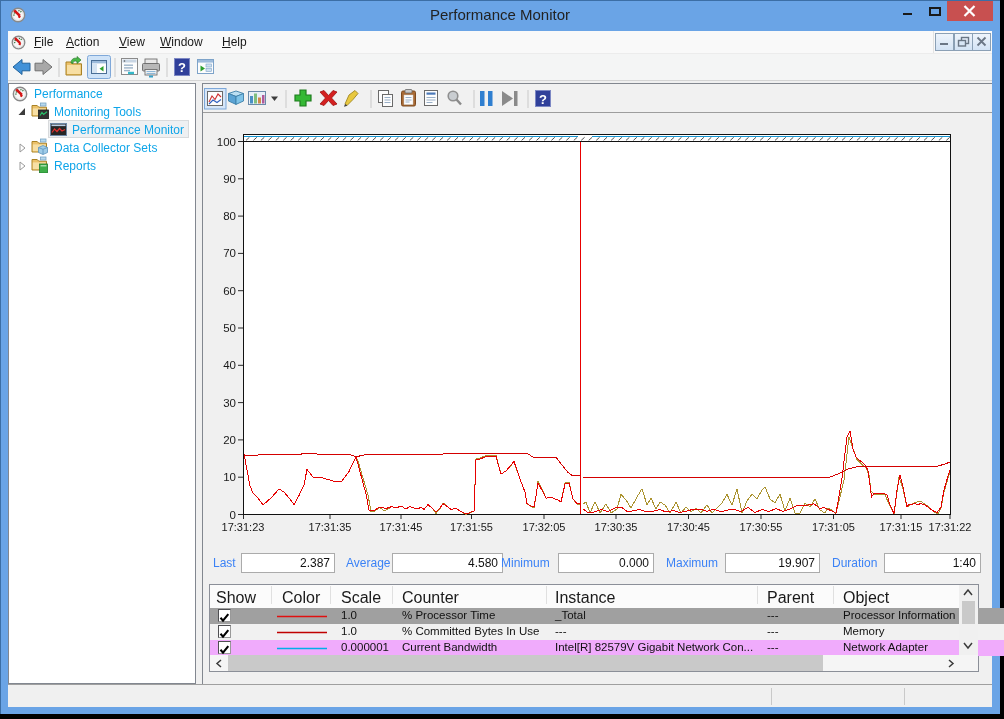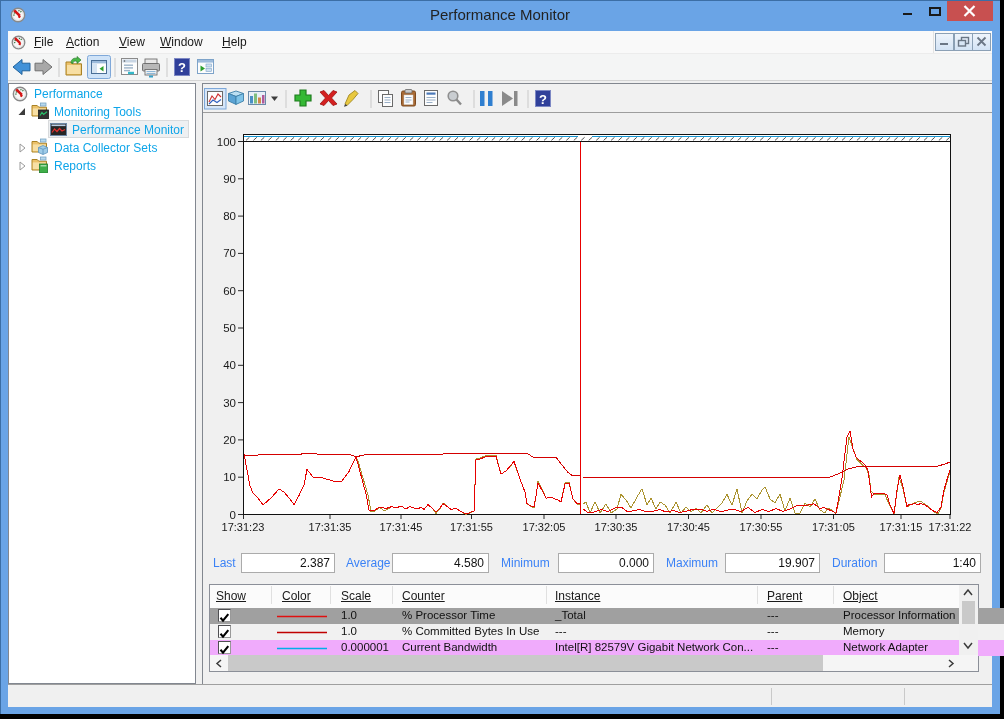--- a/index.html
+++ b/index.html
@@ -19,21 +19,21 @@
 .mmcbtn { top:33px; width:19px; height:18px; background:linear-gradient(#eef4fb,#d3e3f5); border:1px solid #8ba0b5; color:#5f6a75; }
 #treepanel { left:8px; top:83px; width:188px; height:601px; background:#fff; border:1px solid #828790; }
 #rightpanel { left:202px; top:83px; width:790px; height:601px; background:#f0f0f0; border-top:1px solid #82878f; border-left:1px solid #82878f; }
 #ptoolbar { left:203px; top:84px; width:789px; height:29px; background:#f1f1f1; border-bottom:1px solid #9d9d9d; }
 #statusbar { left:8px; top:684px; width:984px; height:23px; background:#f0f0f0; border-top:1px solid #9f9f9f; }
 .sbdiv { top:688px; width:1px; height:17px; background:#c9c9c9; }
 .treetext { font-size:12px; color:#0ea5e9; }
 .statlabel { top:556px; font-size:12px; color:#3b82f6; }
 .statbox { top:553px; height:20px; background:#fff; border:1px solid #ababab; font-size:12px; color:#111; text-align:right; padding:2px 4px 0 0; }
 #legend { left:209px; top:584px; width:770px; height:88px; background:#fbfbfb; border:1px solid #8b8f98; }
-.hdrtext { top:589px; font-size:12px; color:#1a1a1a;text-decoration:underline; }
+.hdrtext { top:589px; font-size:16px; color:#1a1a1a; }
 .hdrsep { top:586px; width:1px; height:18px; background:#e0e0e0; }
 .row { left:210px; width:884px; height:16px; }
 .rowtext { font-size:11.5px; color:#111; top:1px; position:absolute; white-space:nowrap; }
 .cbx { position:absolute; left:8px; top:1px; width:13px; height:13px; background:#fff; border:1px solid; border-color:#4f4f52 #999 #999 #4f4f52; }
 </style>
 </head>
 <body>
 <div id="win" class="abs"></div>
 <div id="titletext" class="abs">Performance Monitor</div>
 <div id="btnmin" class="abs"></div>
@@ -53,21 +53,21 @@
 <div id="treepanel" class="abs"></div>
 <div id="rightpanel" class="abs"></div>
 <div id="ptoolbar" class="abs"></div>
 <div id="statusbar" class="abs"></div>
 <div class="sbdiv abs" style="left:771px"></div>
 <div class="sbdiv abs" style="left:904px"></div>
 
 <div class="statlabel abs" style="left:213px">Last</div>
 <div class="statbox abs" style="left:241px; width:94px">2.387</div>
 <div class="statlabel abs" style="left:346px">Average</div>
-<div class="statbox abs" style="left:392px; width:97px">4.580</div>
+<div class="statbox abs" style="left:392px; width:111px">4.580</div>
 <div class="statlabel abs" style="left:501px">Minimum</div>
 <div class="statbox abs" style="left:558px; width:96px">0.000</div>
 <div class="statlabel abs" style="left:666px">Maximum</div>
 <div class="statbox abs" style="left:725px; width:95px">19.907</div>
 <div class="statlabel abs" style="left:832px">Duration</div>
 <div class="statbox abs" style="left:884px; width:97px">1:40</div>
 
 <svg class="abs" style="left:203px; top:112px" width="782" height="436" viewBox="203 112 782 436">
   <rect x="244" y="134" width="706" height="381" fill="#ffffff"></rect>
 

